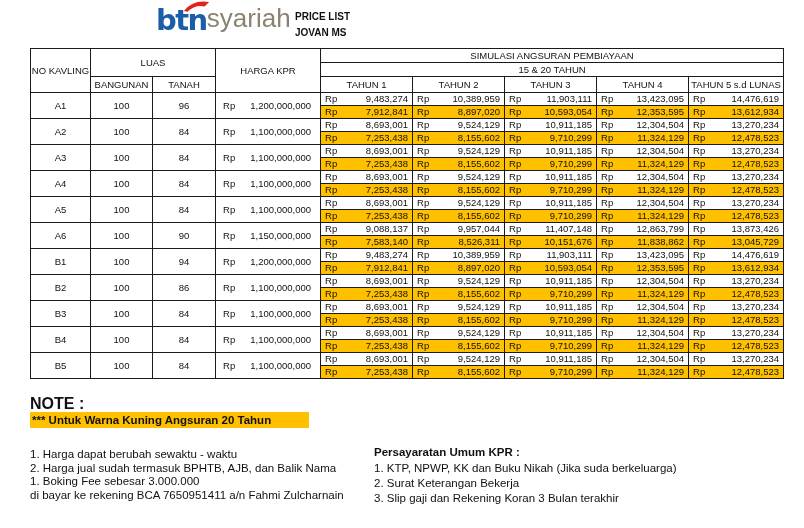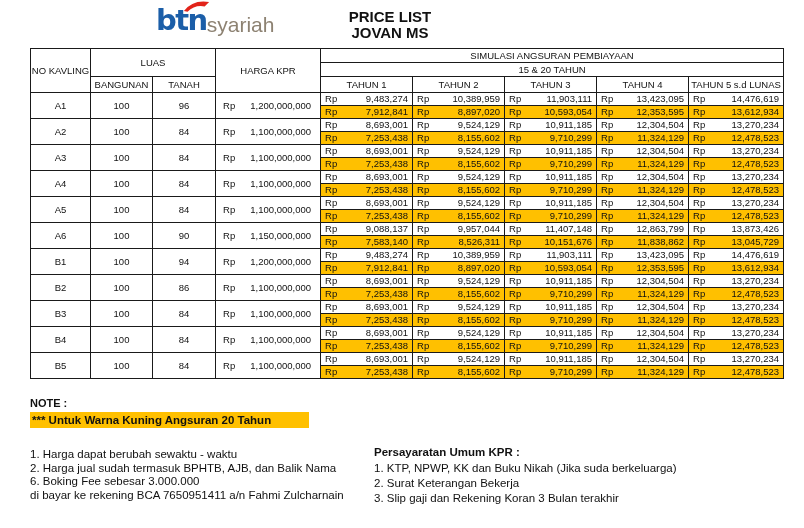--- a/index.html
+++ b/index.html
@@ -9,48 +9,48 @@
     --logo-gray:#8D8272;
     --ink:#111111;
     --grid:#1a1a1a;
   }
   *{margin:0;padding:0;box-sizing:border-box;}
   html,body{width:804px;height:528px;background:#ffffff;overflow:hidden;
     font-family:"Liberation Sans",sans-serif;color:var(--ink);}
   .stage{position:relative;width:804px;height:528px;background:#fff;}
 
   
-  .logo{position:absolute;left:156px;top:3px;display:flex;align-items:flex-end;}
+  .logo{position:absolute;left:156px;top:3px;display:flex;align-items:flex-start;}
   .logo-btn{position:relative;font-family:"DejaVu Sans",sans-serif;font-weight:bold;
     font-size:29px;line-height:34px;color:var(--logo-blue);letter-spacing:-1.5px;}
   .logo-swoosh{position:absolute;right:-3px;top:-4px;width:27px;height:13px;}
   .logo-swoosh path{fill:var(--logo-red);}
-  .logo-syariah{font-size:21px;color:var(--logo-gray);letter-spacing:0;}
+  .logo-syariah{font-size:26px;color:var(--logo-gray);letter-spacing:0;}
 
   
-  .title{position:absolute;left:295px;top:9px;width:190px;text-align:center;
-    font-weight:bold;font-size:15px;line-height:16px;}
+  .title{position:absolute;left:295px;top:9px;width:190px;text-align:left;
+    font-weight:bold;font-size:10px;line-height:16px;}
 
   
   table.price{position:absolute;left:30px;top:48px;width:754px;border-collapse:collapse;
     table-layout:fixed;border:1.5px solid var(--grid);}
   table.price th,table.price td{border:1px solid var(--grid);font-weight:normal;
     font-size:9.5px;vertical-align:middle;padding:0;overflow:hidden;white-space:nowrap;}
   thead th{text-align:center;height:14px;line-height:12px;}
   thead tr.r3 th{height:16px;text-align:center;}
   th.wrap{white-space:pre-line;line-height:11px;}
   tbody tr{height:13px;}
   td.ctr{text-align:center;}
   .mi{display:flex;justify-content:space-between;align-items:center;padding:0 4px;line-height:12px;}
   .mi.harga{padding:0 9px 0 7px;}
   td.yellow{background:var(--highlight);}
 
   
   .note{position:absolute;left:30px;top:397px;font-size:11.5px;line-height:13px;}
-  .note-title{font-weight:bold;font-size:11px;}
+  .note-title{font-weight:bold;font-size:16px;}
   .note-white{font-weight:bold;font-style:italic;margin-top:2px;}
   .note-yellow{font-weight:bold;margin-top:2px;display:inline-block;
     background:var(--highlight);padding:1.5px 38px 1.5px 2px;}
 
   .keterangan{position:absolute;left:30px;top:448px;font-size:11.5px;line-height:13.5px;}
   .keterangan .sec-title{font-weight:bold;margin-bottom:2px;}
   .persyaratan{position:absolute;left:374px;top:445px;font-size:11.5px;line-height:15px;}
   .persyaratan .sec-title{font-weight:bold;margin-bottom:1px;}
 </style>
 </head>
@@ -912,21 +912,21 @@
   </table>
 
   <div class="note">
     <div class="note-title">NOTE :</div>
     <div><span class="note-yellow">*** Untuk Warna Kuning Angsuran 20 Tahun</span></div>
   </div>
 
   <div class="keterangan">
     <div>1. Harga dapat berubah sewaktu - waktu</div>
     <div>2. Harga jual sudah termasuk BPHTB, AJB, dan Balik Nama</div>
-    <div>6. Boking Fee sebesar 3.000.000</div>
+    <div>1. Boking Fee sebesar 3.000.000</div>
     <div>di bayar ke rekening BCA 7650951411 a/n Fahmi Zulcharnain</div>
   </div>
 
   <div class="persyaratan">
     <div class="sec-title">Persayaratan Umum KPR :</div>
     <div>1. KTP, NPWP, KK dan Buku Nikah (Jika suda berkeluarga)</div>
     <div>2. Surat Keterangan Bekerja</div>
     <div>3. Slip gaji dan Rekening Koran 3 Bulan terakhir</div>
   </div>
 

